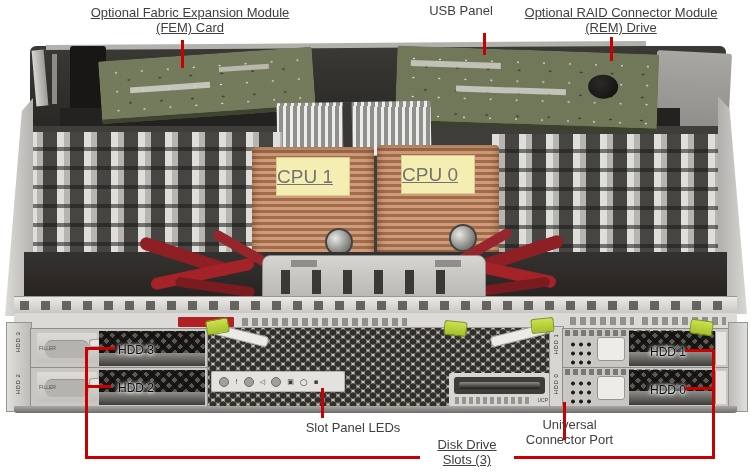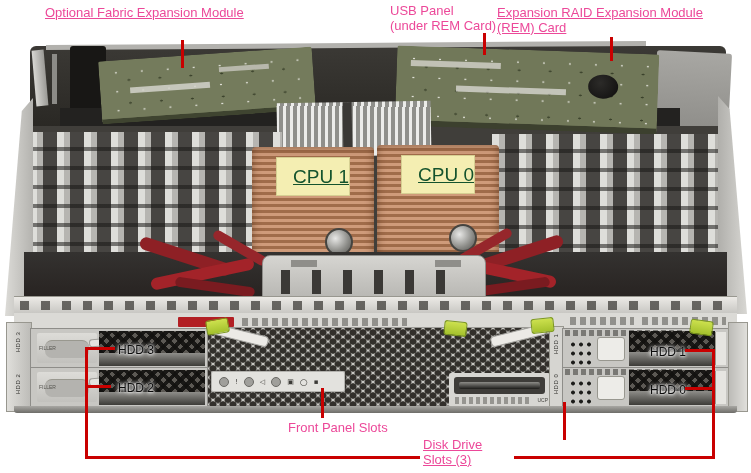--- a/index.html
+++ b/index.html
@@ -2,65 +2,65 @@
 <html><head>
 <meta charset="utf-8">
 <style>
   html,body{margin:0;padding:0;background:#fff;}
   .canvas{position:relative;width:751px;height:473px;background:#fff;overflow:hidden;
           font-family:"Liberation Sans",sans-serif;}
   .abs{position:absolute;}
   
   .rl{position:absolute;background:#c90000;z-index:30;}
   
-  .lab{position:absolute;font:13px/15px "Liberation Sans",sans-serif;color:#ec4899;
-       z-index:40;}
+  .lab{position:absolute;font:13px/15px "Liberation Sans",sans-serif;color:#404040;
+       text-align:center;z-index:40;}
   .lab div{white-space:nowrap;}
   .u{text-decoration:underline;}
   .whitebg{background:#fff;padding:0 3px;}
   
   .pcb{background-image:radial-gradient(#e2e2da 1.1px, rgba(0,0,0,0) 1.5px),
                         radial-gradient(#39402a 1.1px, rgba(0,0,0,0) 1.5px);
        background-size:26px 19px,31px 23px;background-position:4px 3px,14px 9px;}
   
   .chev{background-color:#5c5954;
         background-image:repeating-linear-gradient(45deg, rgba(18,17,15,.9) 0 4px, rgba(0,0,0,0) 4px 8px),
                          repeating-linear-gradient(-45deg, rgba(18,17,15,.9) 0 4px, rgba(0,0,0,0) 4px 8px);}
   .traylower{background:linear-gradient(#8f8e8a,#3d3c38);}
   .hddtext{position:absolute;width:64px;text-align:center;font:12px "Liberation Sans",sans-serif;
            color:#0c0c0c;z-index:22;text-shadow:0 0 2px #fff,0 0 4px #fff,0 0 5px #fff;}
   .vlabel{position:absolute;width:36px;text-align:center;font:6px "Liberation Sans",sans-serif;
           color:#33322f;transform:rotate(-90deg);transform-origin:center;letter-spacing:.5px;}
-  .sticker{position:absolute;display:flex;align-items:center;justify-content:flex-end;
+  .sticker{position:absolute;display:flex;align-items:center;justify-content:flex-start;
            background:#f4eeb2;border:1px solid #d6cf92;z-index:12;
-           font:19px "Liberation Sans",sans-serif;color:#14532d;text-decoration:underline;}
+           font:19px "Liberation Sans",sans-serif;color:#737373;text-decoration:underline;}
   .ledstrip{position:absolute;display:flex;align-items:center;gap:6px;padding:0 7px;
             background:#e3e2de;border-radius:2px;z-index:22;border:1px solid #b4b3af;}
   .ledc{width:8px;height:8px;border-radius:50%;background:#a09f9b;border:1px solid #6a6965;flex:none;}
   .ledg{font:7px "DejaVu Sans",sans-serif;color:#3c3b37;flex:none;}
   .greenlatch{position:absolute;width:21px;height:13px;border-radius:3px;z-index:23;
               background:linear-gradient(#cde14e,#a3c02c);border:1px solid #7d991d;}
   .cable{position:absolute;border-radius:7px;z-index:16;}
   .bay{position:absolute;background:#c8c7c3;border:1px solid #8e8d89;z-index:21;}
 </style>
 </head>
 <body>
 
 <div class="canvas">
 
   <div class="lab" style="left:45px;top:5px;width:290px;">
     <div class="u">Optional Fabric Expansion Module</div>
+    <div class="u">(FEM) Card</div>
   </div>
   <div class="lab" style="left:390px;top:3px;width:142px;">
     <div>USB Panel</div>
-    <div>(under REM Card)</div>
   </div>
   <div class="lab" style="left:497px;top:5px;width:248px;">
-    <div class="u">Expansion RAID Expansion Module</div>
-    <div class="u">(REM) Card</div>
+    <div class="u">Optional RAID Connector Module</div>
+    <div class="u">(REM) Drive</div>
   </div>
   <div class="rl" style="left:181px;top:40px;width:3px;height:28px;"></div>
   <div class="rl" style="left:483px;top:33px;width:3px;height:22px;"></div>
   <div class="rl" style="left:610px;top:37px;width:3px;height:24px;"></div>
 
   <div class="abs" style="left:30px;top:46px;width:696px;height:100px;border-radius:6px 6px 0 0;
        background:linear-gradient(#3b3935,#262420);"></div>
   <div class="abs" style="left:46px;top:43px;width:600px;height:5px;background:#b2b1ad;transform:rotate(-0.4deg);"></div>
   <div class="abs" style="left:34px;top:50px;width:12px;height:56px;transform:rotate(-5deg);
        background:linear-gradient(90deg,#d8d7d3,#9a9995);"></div>
@@ -259,20 +259,24 @@
   <div class="rl" style="left:563px;top:402px;width:3px;height:38px;"></div>
   <div class="rl" style="left:85px;top:347px;width:3px;height:112px;"></div>
   <div class="rl" style="left:85px;top:456px;width:630px;height:3px;"></div>
   <div class="rl" style="left:712px;top:349px;width:3px;height:110px;"></div>
   <div class="rl" style="left:85px;top:347px;width:30px;height:3px;"></div>
   <div class="rl" style="left:85px;top:385px;width:26px;height:3px;"></div>
   <div class="rl" style="left:685px;top:349px;width:30px;height:3px;"></div>
   <div class="rl" style="left:685px;top:387px;width:30px;height:3px;"></div>
 
   <div class="lab" style="left:288px;top:420px;width:130px;">
-    <div>Front Panel Slots</div>
+    <div>Slot Panel LEDs</div>
+  </div>
+  <div class="lab" style="left:512px;top:417px;width:115px;">
+    <div>Universal</div>
+    <div>Connector Port</div>
   </div>
   <div class="lab whitebg" style="left:420px;top:437px;width:88px;">
     <div class="u">Disk Drive</div>
     <div class="u">Slots (3)</div>
   </div>
 
 </div>
 
 </body></html>

